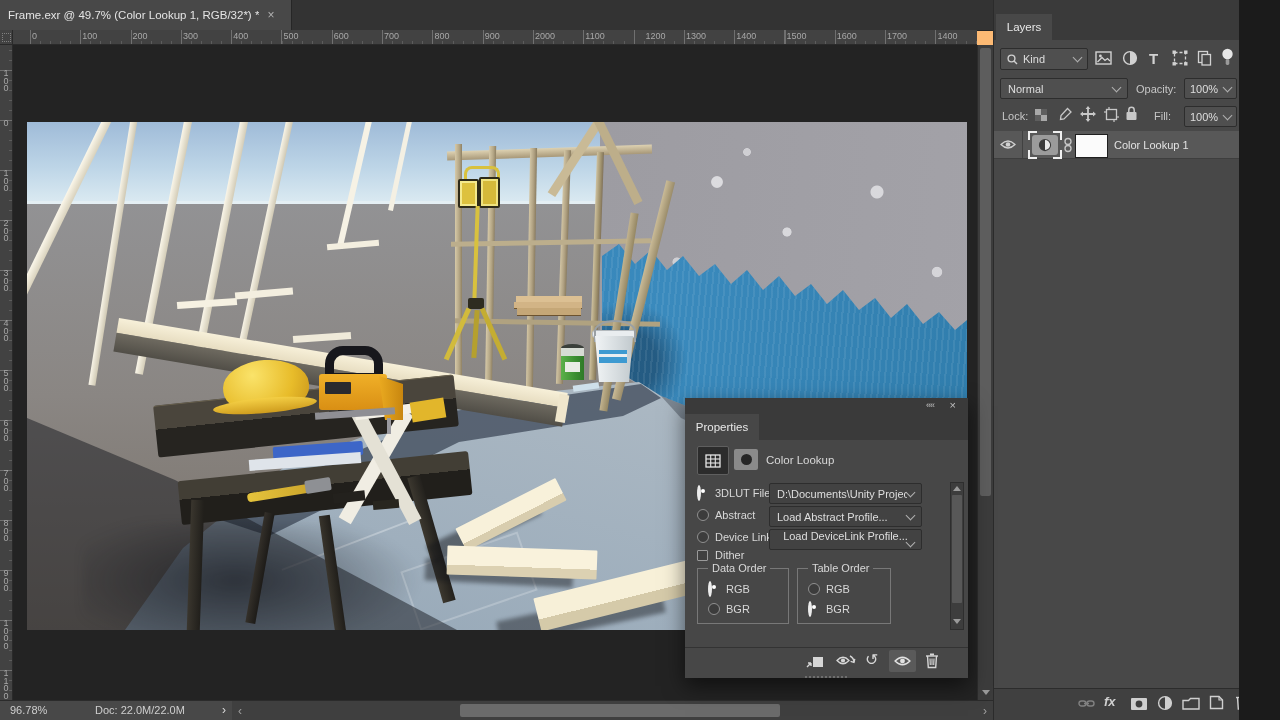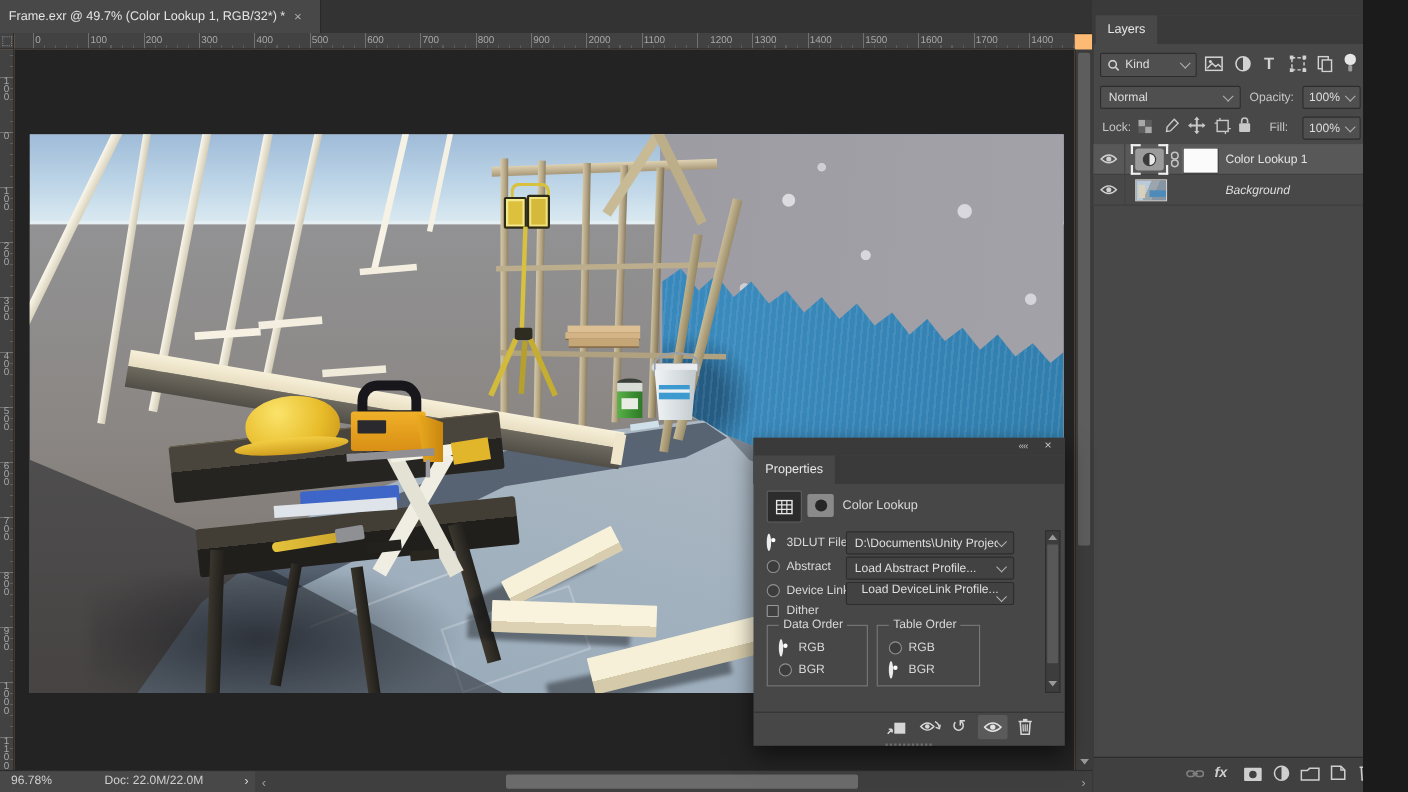--- a/index.html
+++ b/index.html
@@ -498,40 +498,20 @@
       </div>
       <span class="abs" style="left:70px;top:6px;">
         <svg width="8" height="16" viewBox="0 0 8 16">
             <circle cx="4" cy="4.5" r="3" fill="none" stroke="#c4c4c4" stroke-width="1.4"></circle>
             <circle cx="4" cy="11.5" r="3" fill="none" stroke="#c4c4c4" stroke-width="1.4"></circle>
           </svg>
         </span>
       <div class="abs" style="left:81px;top:3px;width:31px;height:22px;background:#fbfbfb;border:1px solid #1f1f1f;"></div>
       <span class="abs" style="left:120px;top:8px;color:#e2e2e2;">Color Lookup 1</span>
     </div>
-    <div class="layer-row" style="top:159px;background:#484848;">
-      <div class="eyecell">
-        <svg width="16" height="11" viewBox="0 0 16 11">
-            <path d="M1 5.5 Q8 -1.5 15 5.5 Q8 12.5 1 5.5 Z" fill="none" stroke="#d0d0d0" stroke-width="1.3"></path>
-            <circle cx="8" cy="5.5" r="2.3" fill="#d0d0d0"></circle>
-          </svg>
-      </div>
-      <div class="abs" style="left:38px;top:4px;width:29px;height:20px;border:1px solid #cfcfcf;box-sizing:border-box;
-           background:linear-gradient(115deg,#b9cbdb 0 40%,#9aa5ad 40% 62%,#8795a2 62%);">
-        <div class="abs" style="left:12px;top:9px;width:15px;height:6px;background:#4d8cba;"></div>
-        <div class="abs" style="left:2px;top:4px;width:6px;height:12px;background:#d8d2bd;"></div>
-      </div>
-      <span class="abs" style="left:120px;top:8px;color:#dedede;font-style:italic;">Background</span>
-      <span class="abs" style="left:245px;top:6px;">
-        <svg width="12" height="14" viewBox="0 0 13 15">
-            <rect x="1.5" y="6" width="10" height="8" rx="1" fill="none" stroke="#cecece" stroke-width="1.4"></rect>
-            <path d="M3.8 6 V4 a2.7 2.7 0 0 1 5.4 0 V6" fill="none" stroke="#cecece" stroke-width="1.4"></path>
-          </svg>
-        </span>
-    </div>
 
     <div class="dock-bottom">
       <span class="abs" style="left:84px;top:9px;opacity:.45;">
         <svg width="17" height="11" viewBox="0 0 17 11">
             <rect x="1" y="3" width="7" height="5" rx="2.5" fill="none" stroke="#cfcfcf" stroke-width="1.4"></rect>
             <rect x="9" y="3" width="7" height="5" rx="2.5" fill="none" stroke="#cfcfcf" stroke-width="1.4"></rect>
             <line x1="6" y1="5.5" x2="11" y2="5.5" stroke="#cfcfcf" stroke-width="1.4"></line>
           </svg>
         </span>
       <span class="abs" style="left:110px;top:5px;color:#cfcfcf;font-size:13px;font-style:italic;font-weight:bold;">fx</span>

